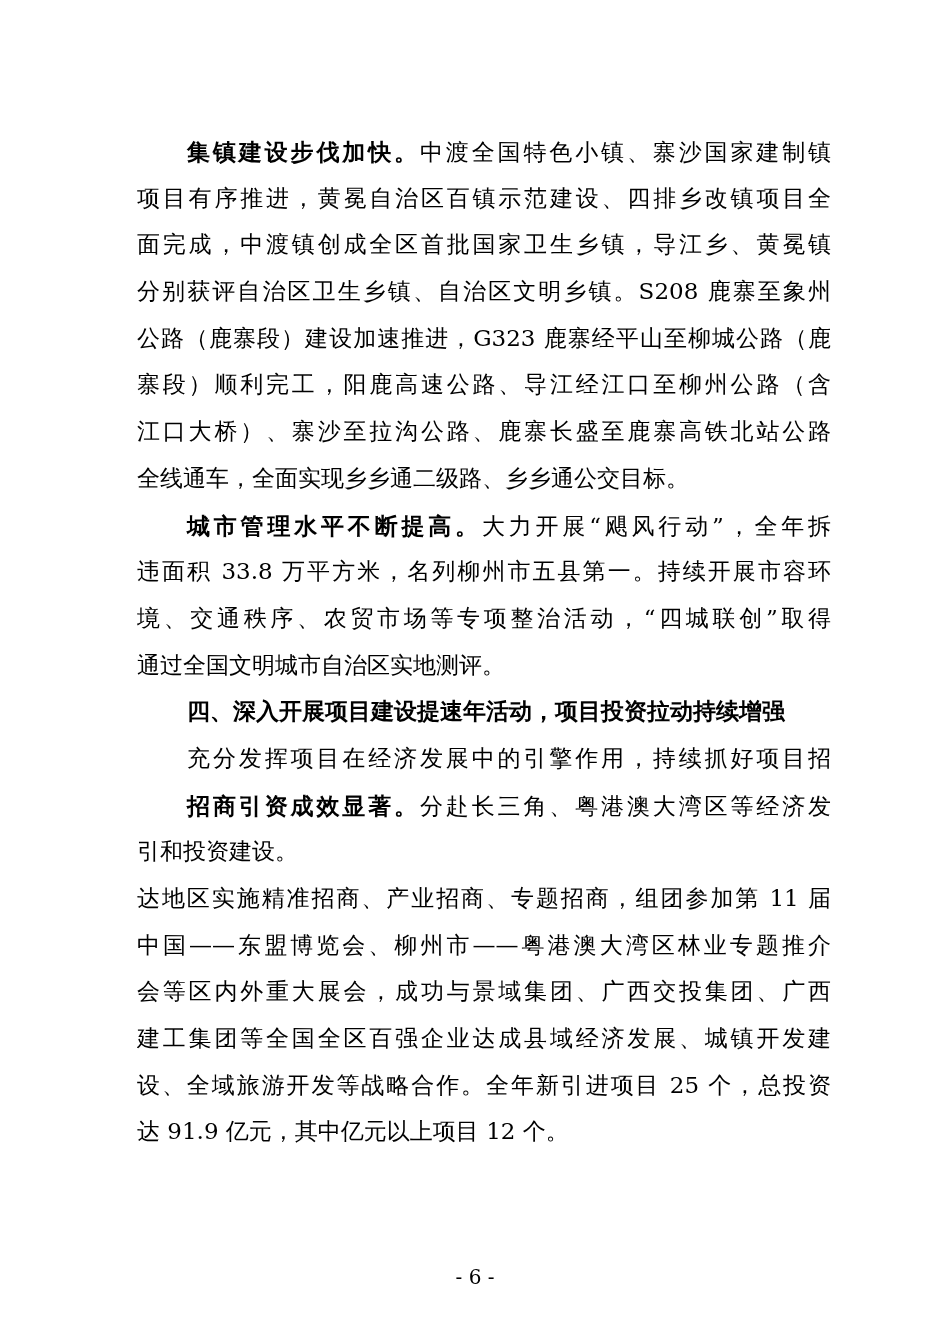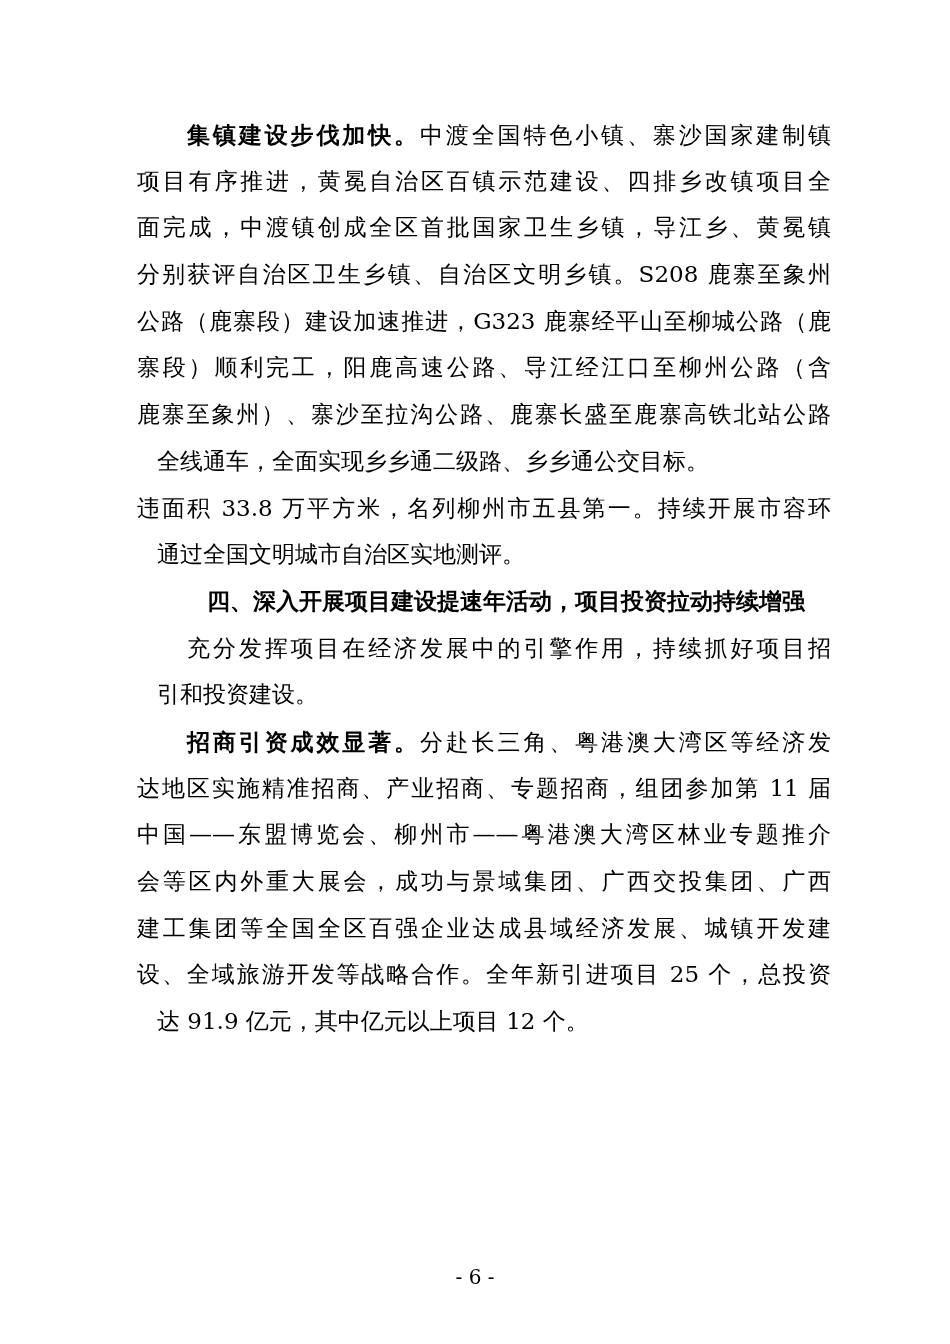--- a/index.html
+++ b/index.html
@@ -1,50 +1,52 @@
 <!DOCTYPE html>
 <html><head>
   <meta charset="utf-8">
   <style>
     html, body { margin: 0; padding: 0; background: #ffffff; }
     body { width: 950px; height: 1344px; position: relative; overflow: hidden;
       font-family: "DejaVu Serif", "Liberation Serif", serif; color: #000; }
     .page { position: absolute; left: 137px; top: 118px; width: 694px; }
-    .line { height: 46.7px; line-height: 33px; font-size: 23px; white-space: nowrap;
+    .line { height: 46.7px; line-height: 67px; font-size: 23px; white-space: nowrap;
       text-align: justify; text-align-last: justify; letter-spacing: 0; overflow: hidden; }
-    .line.last { text-align-last: left; margin-left: 20px; }
+    .line.last { text-align-last: left; }
     .indent { padding-left: 50px; }
     .b { font-weight: bold; }
     .heading { font-family: Liberation Sans, sans-serif; font-weight: bold; font-size: 23px; }
     .footer { position: absolute; top: 1265px; left: 0; width: 950px; text-align: center;
       font-size: 20px; font-family: "DejaVu Serif", serif; }
   </style>
 </head>
 <body>
 
 <div class="page">
 
   <div class="line indent"><span class="b">集镇建设步伐加快。</span><span>中渡全国特色小镇、寨沙国家建制镇</span></div>
   <div class="line">项目有序推进，黄冕自治区百镇示范建设、四排乡改镇项目全</div>
   <div class="line">面完成，中渡镇创成全区首批国家卫生乡镇，导江乡、黄冕镇</div>
   <div class="line">分别获评自治区卫生乡镇、自治区文明乡镇。S208 鹿寨至象州</div>
   <div class="line">公路（鹿寨段）建设加速推进，G323 鹿寨经平山至柳城公路（鹿</div>
   <div class="line">寨段）顺利完工，阳鹿高速公路、导江经江口至柳州公路（含</div>
-  <div class="line">鹿寨至象州）、寨沙至拉沟公路、鹿寨长盛至鹿寨高铁北站公路</div>
+  <div class="line">江口大桥）、寨沙至拉沟公路、鹿寨长盛至鹿寨高铁北站公路</div>
   <div class="line last">全线通车，全面实现乡乡通二级路、乡乡通公交目标。</div>
 
+  <div class="line indent"><span class="b">城市管理水平不断提高。</span><span>大力开展“飓风行动”，全年拆</span></div>
   <div class="line">违面积 33.8 万平方米，名列柳州市五县第一。持续开展市容环</div>
+  <div class="line">境、交通秩序、农贸市场等专项整治活动，“四城联创”取得</div>
   <div class="line last">通过全国文明城市自治区实地测评。</div>
 
   <div class="line indent heading last">四、深入开展项目建设提速年活动，项目投资拉动持续增强</div>
 
   <div class="line indent">充分发挥项目在经济发展中的引擎作用，持续抓好项目招</div>
+  <div class="line indent"><span class="b">招商引资成效显著。</span><span>分赴长三角、粤港澳大湾区等经济发</span></div>
+
   <div class="line last">引和投资建设。</div>
-
-  <div class="line indent"><span class="b">招商引资成效显著。</span><span>分赴长三角、粤港澳大湾区等经济发</span></div>
   <div class="line">达地区实施精准招商、产业招商、专题招商，组团参加第 11 届</div>
   <div class="line">中国——东盟博览会、柳州市——粤港澳大湾区林业专题推介</div>
   <div class="line">会等区内外重大展会，成功与景域集团、广西交投集团、广西</div>
   <div class="line">建工集团等全国全区百强企业达成县域经济发展、城镇开发建</div>
   <div class="line">设、全域旅游开发等战略合作。全年新引进项目 25 个，总投资</div>
   <div class="line last">达 91.9 亿元，其中亿元以上项目 12 个。</div>
 
 </div>
 
 <div class="footer">- 6 -</div>

